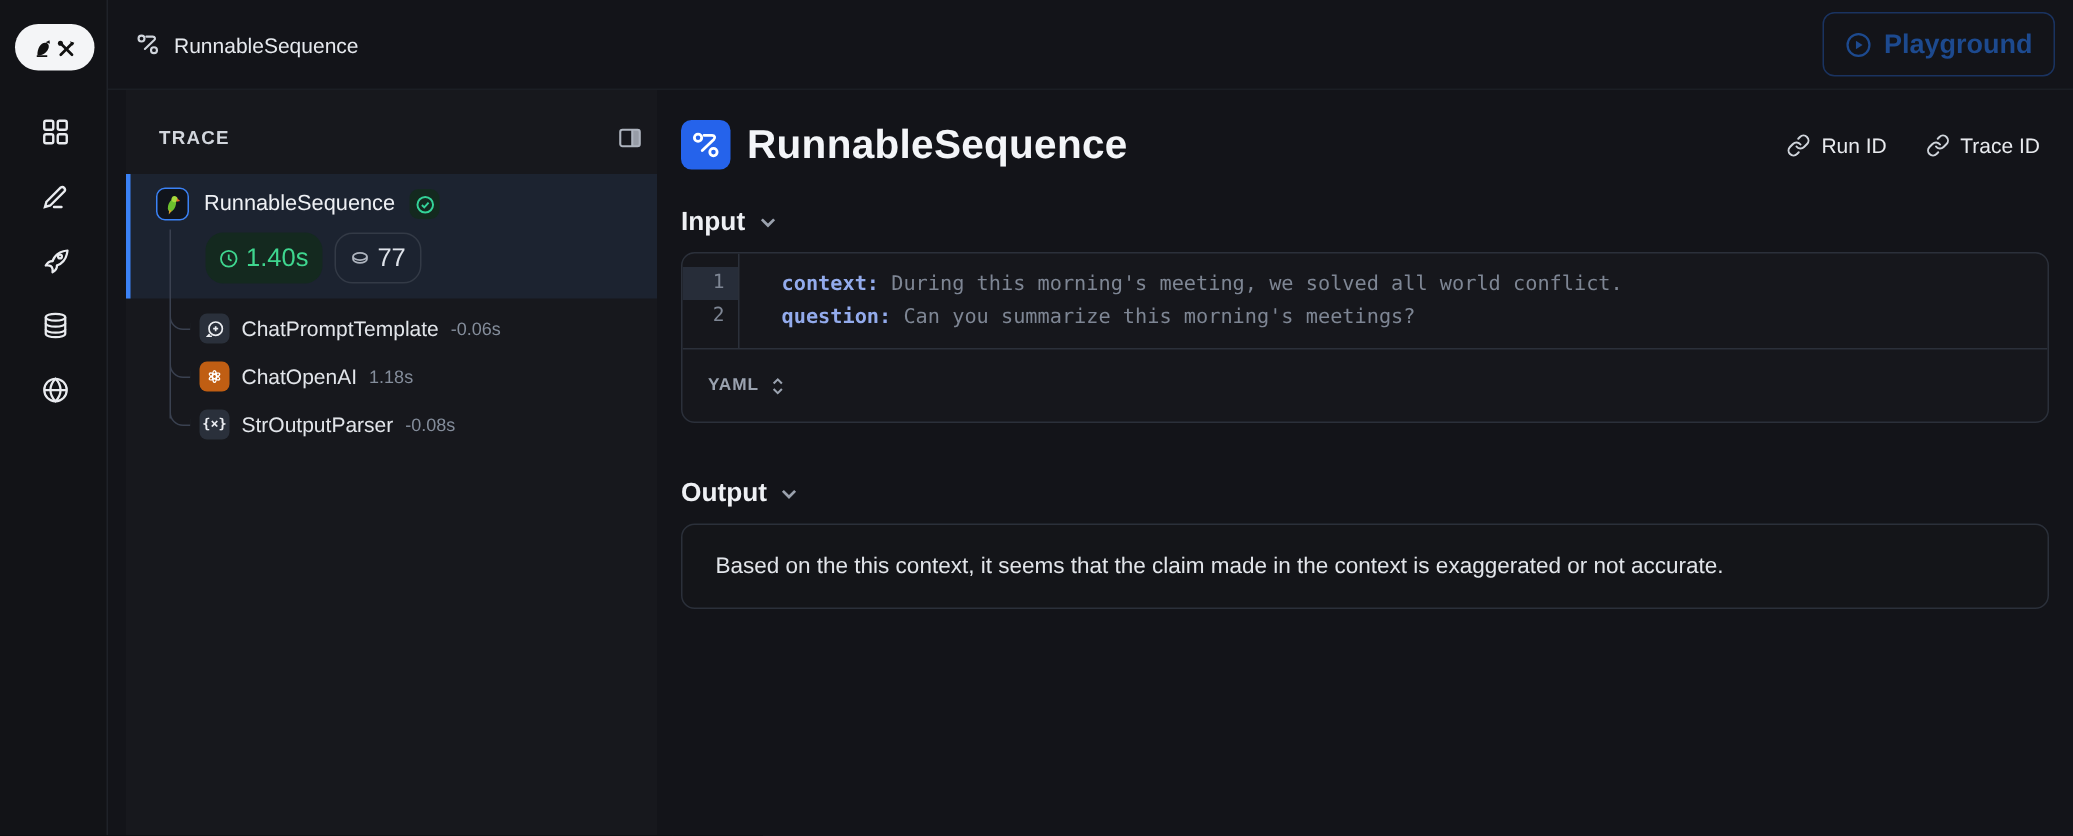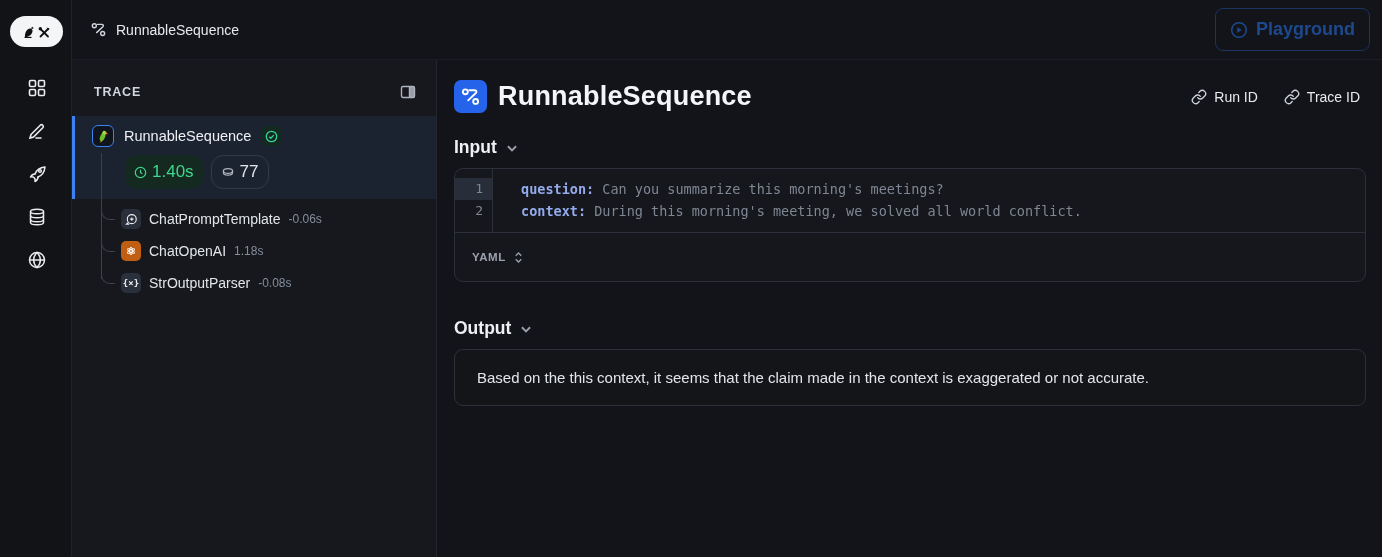--- a/index.html
+++ b/index.html
@@ -14,21 +14,21 @@
   .rail-icon svg { width:20px; height:20px; display:block; }
 
   
   .topbar { position:absolute; left:72px; top:0; width:1310px; height:60px; background:#131419; border-bottom:1px solid #1b1e24; display:flex; align-items:center; padding:0 12px 0 18px; }
   .crumb { display:flex; align-items:center; gap:9px; font-size:14px; color:#e6e9ee; }
   .crumb svg { width:17px; height:17px; color:#cfd4db; }
   .playground-btn { margin-left:auto; display:flex; align-items:center; gap:8px; height:43px; padding:0 14px; border:1.5px solid #1a3360; border-radius:8px; color:#1d4a8f; font-size:18px; font-weight:700; cursor:default; }
   .playground-btn svg { width:18px; height:18px; }
 
   
-  .trace { position:absolute; left:72px; top:60px; width:365px; height:497px; background:#17181d; border-right:1px solid #23262e; }
+  .trace { position:absolute; left:84px; top:60px; width:365px; height:497px; background:#17181d; border-right:1px solid #23262e; }
   .trace-head { display:flex; align-items:center; padding:24px 20px 0 22px; }
   .trace-title { font-size:12.5px; font-weight:700; letter-spacing:.8px; color:#d2d6dd; }
   .panel-toggle { margin-left:auto; color:#aeb4be; cursor:pointer; }
   .panel-toggle svg { width:16px; height:16px; display:block; }
   .trace-btns { display:flex; gap:8px; padding:13px 0 0 22px; }
   .pill-btn { display:flex; align-items:center; gap:6px; height:26px; padding:0 12px; border:1px solid #2d333e; border-radius:14px; background:transparent; color:#e4e7ec; font-size:12.5px; font-family:inherit; cursor:pointer; }
   .pill-btn svg { width:12px; height:12px; color:#aeb4be; }
 
   
   .tree { position:relative; margin-top:16px; }
@@ -295,22 +295,22 @@
           </svg>
       </div>
 
       <div class="input-card">
         <div class="code-area">
           <div class="gutter">
             <div class="gut-cell hl">1</div>
             <div class="gut-cell">2</div>
           </div>
           <div class="code-lines">
+            <div class="code-line"><span class="code-key">context:</span><span class="code-val"> During this morning's meeting, we solved all world conflict.</span></div>
             <div class="code-line"><span class="code-key">question:</span><span class="code-val"> Can you summarize this morning's meetings?</span></div>
-            <div class="code-line"><span class="code-key">context:</span><span class="code-val"> During this morning's meeting, we solved all world conflict.</span></div>
           </div>
         </div>
         <div class="card-divider"></div>
         <div class="format-bar">
           <span class="format-label">YAML</span>
           <svg viewBox="0 0 12 16" fill="none" stroke="currentColor" stroke-width="1.5">
               <path d="M3 6l3-3 3 3"></path>
               <path d="M3 10l3 3 3-3"></path>
             </svg>
         </div>

